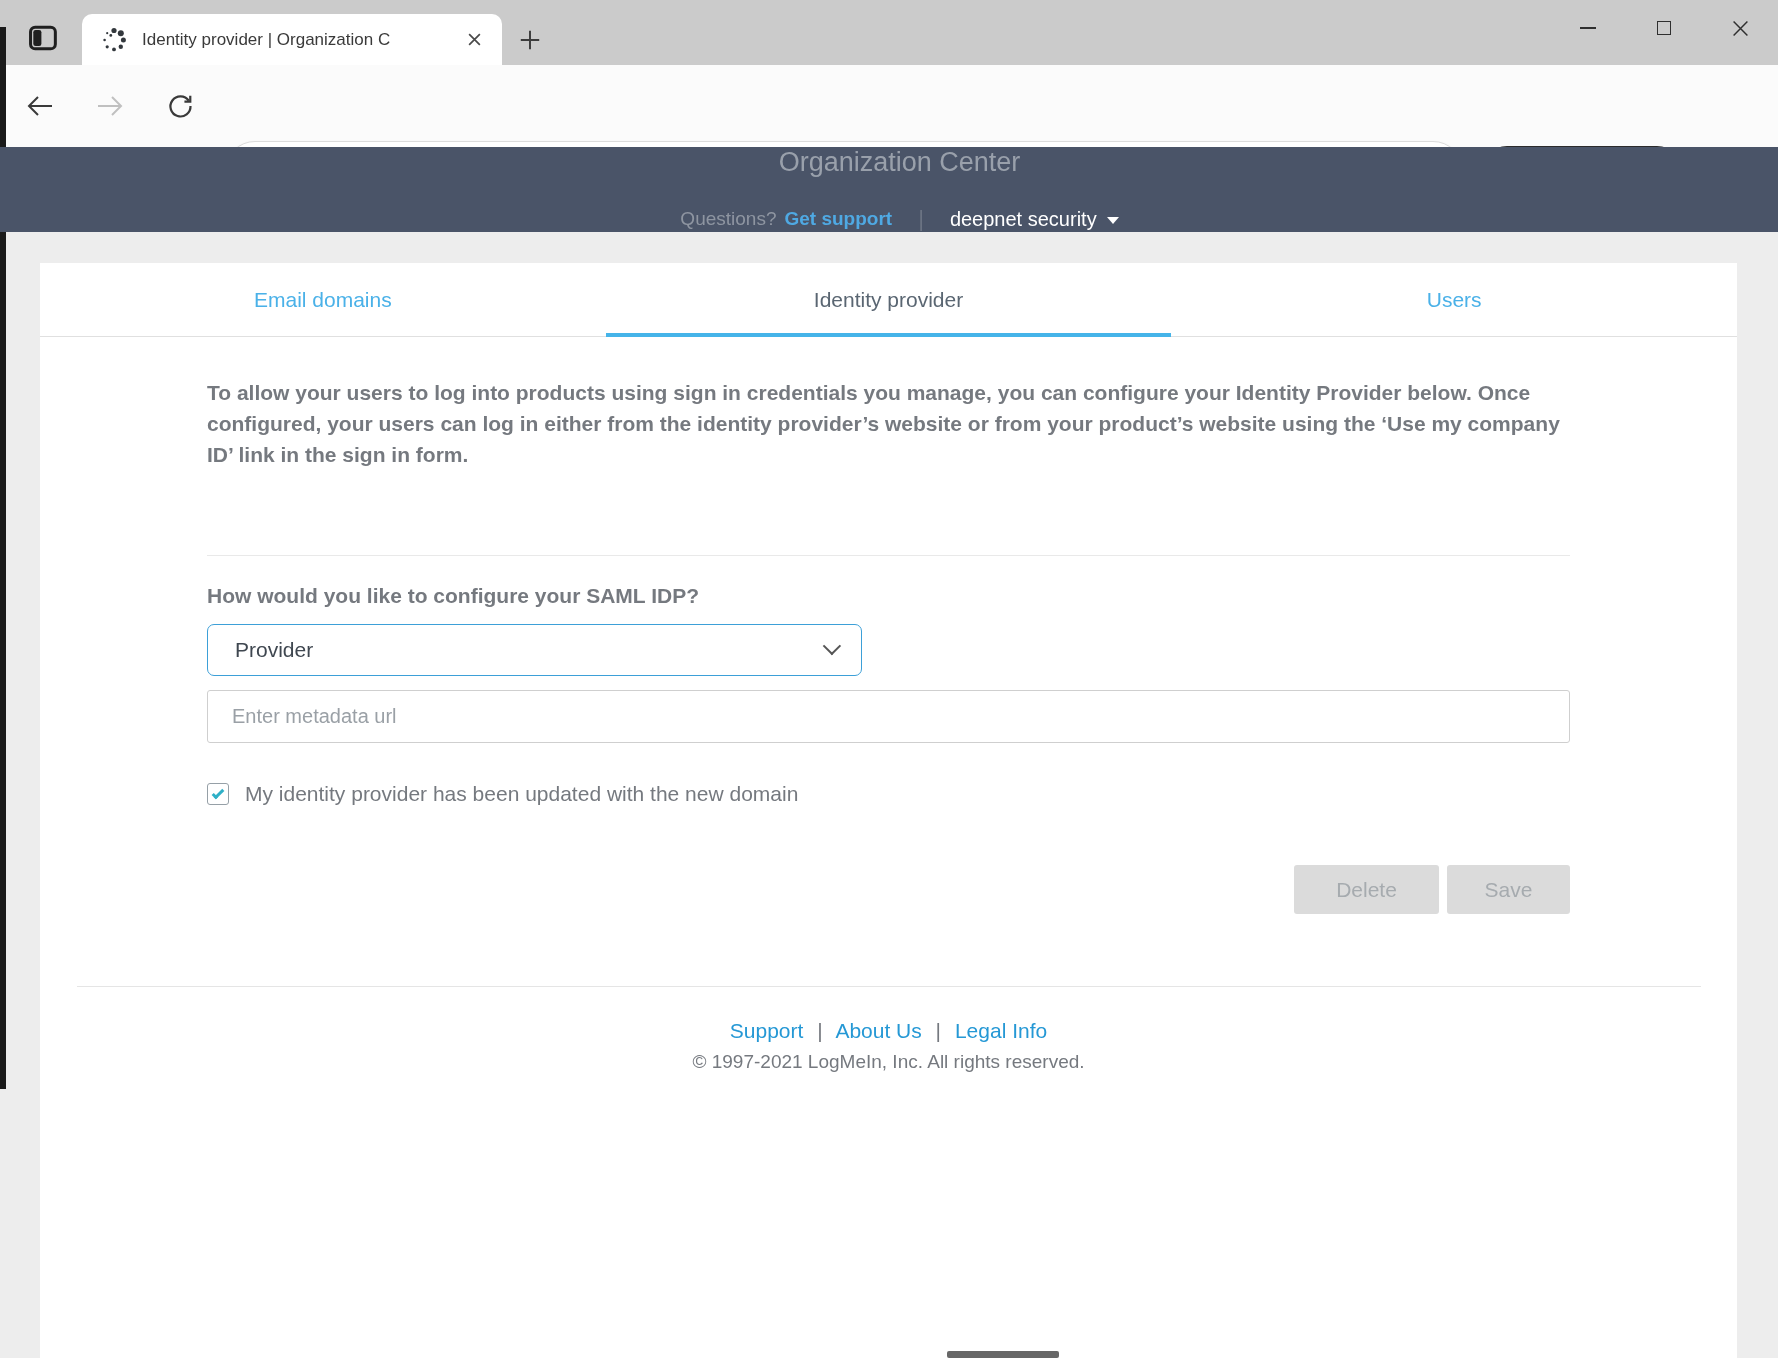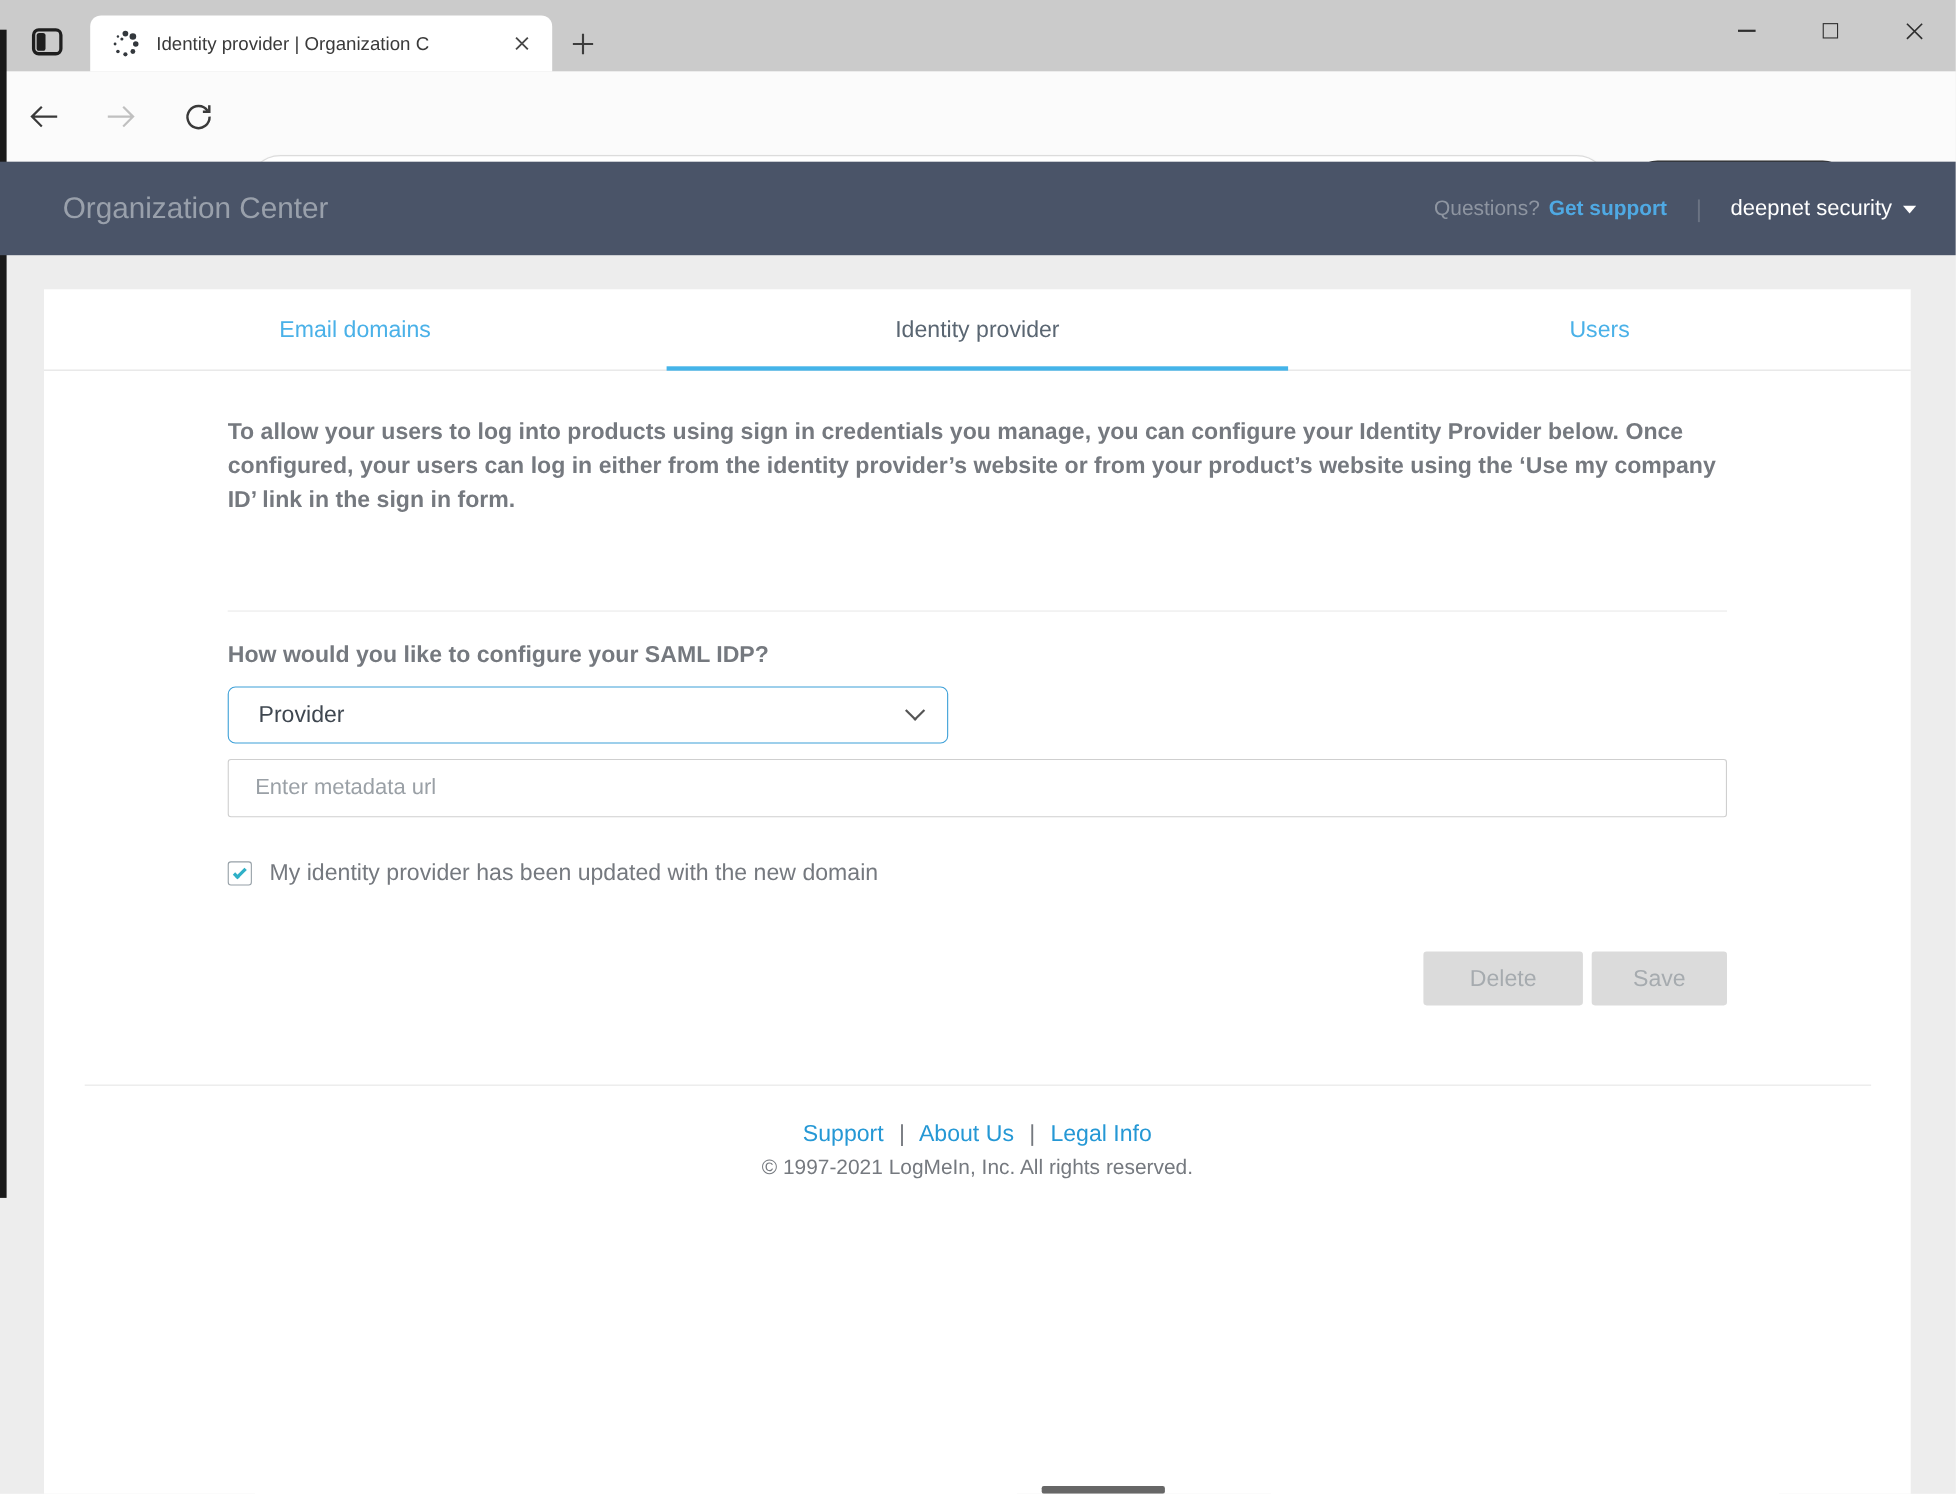--- a/index.html
+++ b/index.html
@@ -28,21 +28,21 @@
   .star-btn { width:38px; height:38px; display:flex; align-items:center; justify-content:center; border-radius:8px; cursor:pointer; }
   .profile-pill { position:absolute; left:1482px; top:81px; width:200px; height:50px; border:2px solid #2b2b2b; border-radius:26px; background:#fff; display:flex; align-items:center; justify-content:space-between; padding:0 5px 0 24px; cursor:pointer; }
   .profile-label { font-size:17px; color:#1f1f1f; }
   .avatar { width:40px; height:40px; border-radius:50%;
             background:radial-gradient(circle at 70% 22%, #cdeeff 0 7%, #5aa7d8 14%, #1c4a6e 34%, #0a1a2a 58%, #04070c 80%); }
   .menu-btn { position:absolute; left:1708px; top:76px; width:48px; height:46px; display:flex; align-items:center; justify-content:center; border-radius:8px; cursor:pointer; }
 
   .left-edge { position:absolute; left:0; top:27px; width:6px; height:1062px; background:#1a1a1a; }
 
   
-  .app-header { position:absolute; left:0; top:147px; width:1778px; height:85px; background:#4a5468; display:flex; align-items:center; justify-content:space-between; padding:0 36px 0 57px; }
+  .app-header { position:absolute; left:0; top:147px; width:1778px; height:85px; background:#4a5468; display:flex; align-items:center; justify-content:space-between; padding:0 36px 0 57px;flex-direction:column; }
   .app-title { font-size:27px; color:#99a0ab; font-weight:400; }
   .header-right { display:flex; align-items:center; font-size:19px; }
   .q-text { color:#8e95a1; }
   .support-link { color:#4fa9e3; margin-left:8px; cursor:pointer;font-weight:bold; }
   .header-sep { color:#6b7383; margin:0 26px; font-size:22px; }
   .account-btn { display:flex; align-items:center; cursor:pointer;text-align:center; }
   .account-name { color:#ffffff; font-size:20px; }
   .caret-down { width:0; height:0; border-left:6px solid transparent; border-right:6px solid transparent; border-top:7px solid #fff; margin-left:10px; margin-top:2px; }
 
   

